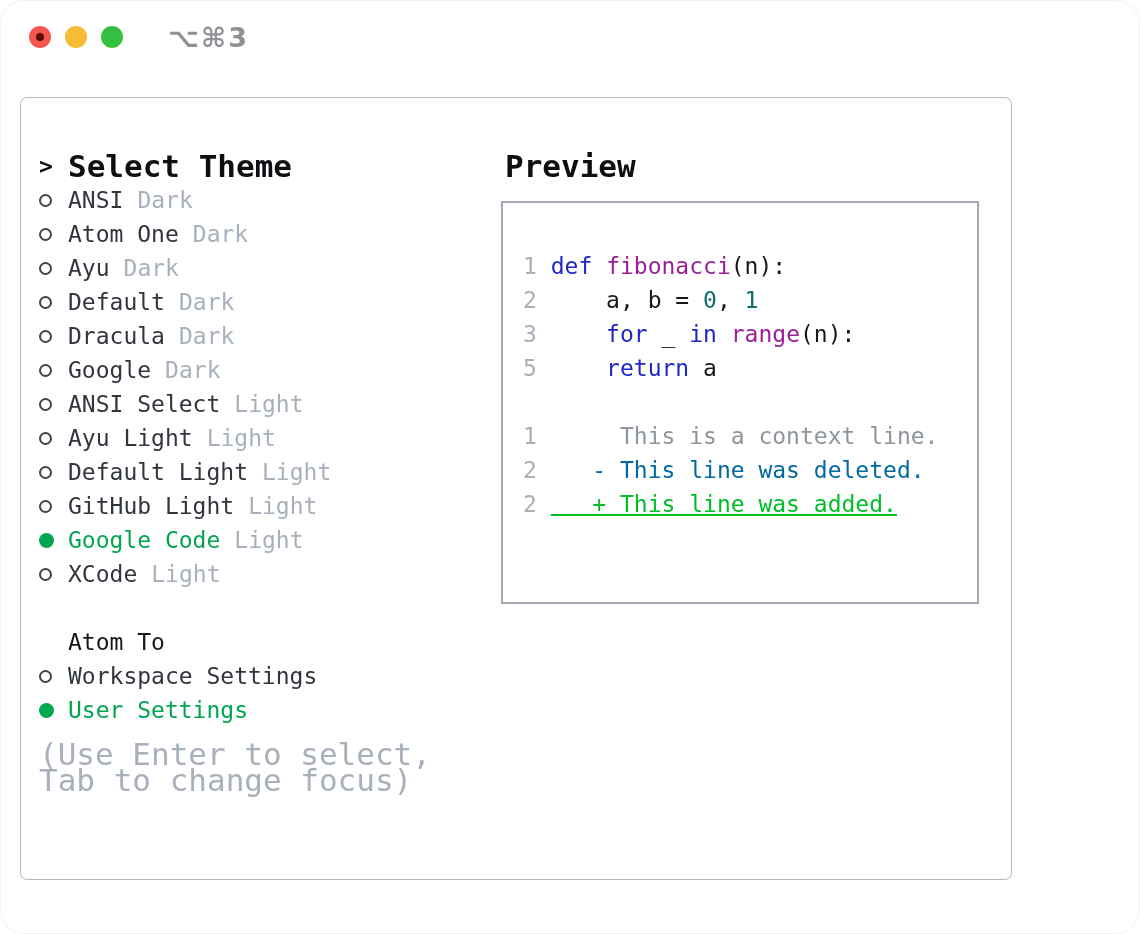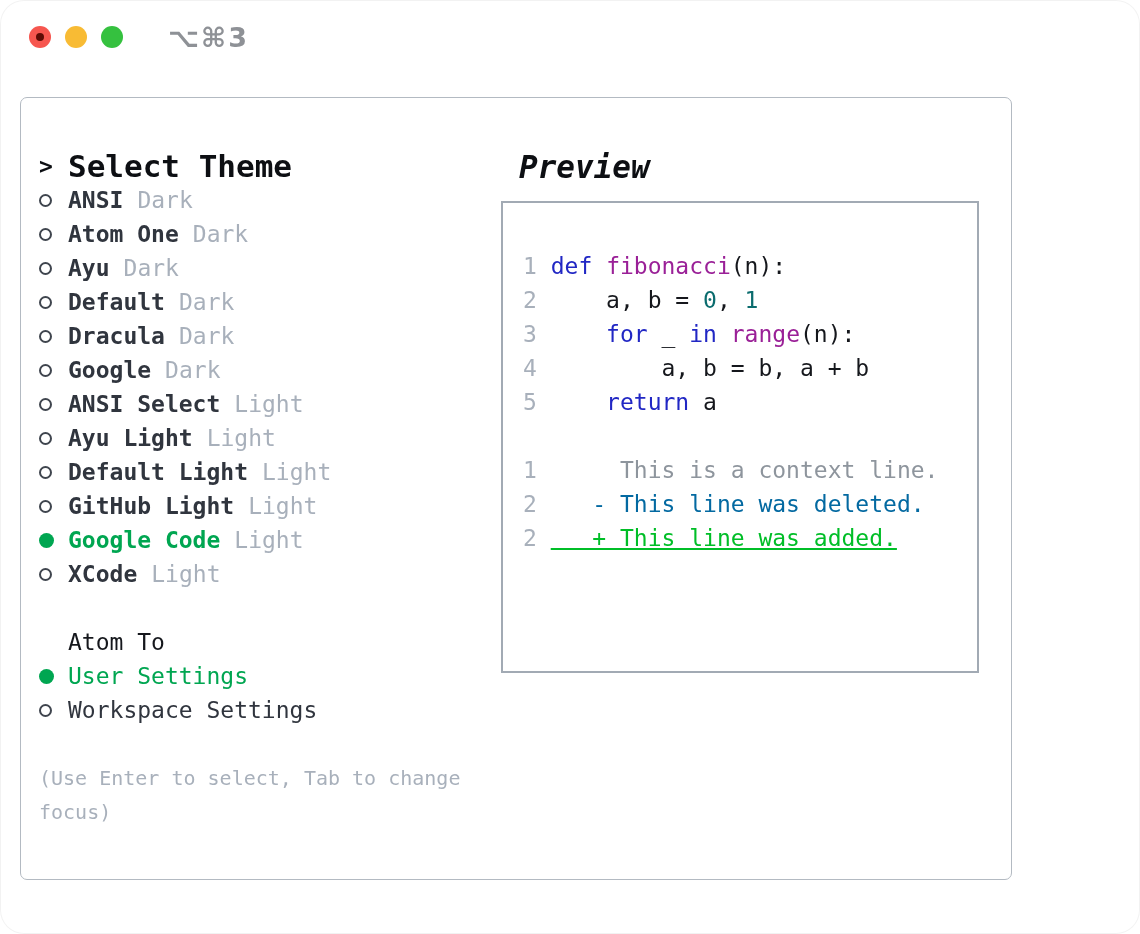--- a/index.html
+++ b/index.html
@@ -42,36 +42,36 @@
   .prompt { font-weight:bold; color:#0d0f13; }
   .hdr { font-weight:bold; color:#0d0f13; font-size:31px; }
 
   .ring {
     width:13px; height:13px; border:2px solid #3f454e; border-radius:50%;
     display:inline-block;
   }
   .dot-selected {
     width:15px; height:15px; border-radius:50%; background:#00a651; display:inline-block;
   }
-  .t-name { color:#30353e;font-weight:bold; }
+  .t-name { color:#30353e; }
   .t-name.sel { color:#00a651; }
   .t-var { color:#a8b0bb; margin-left:14px;text-align:center; }
 
   .apply-title { color:#15171c; }
   .apply-label { color:#30353e; }
   .apply-label.sel { color:#00a651; }
 
   .hint {
-    margin-top:34px; width:448px; font-size:20px; line-height:34px; color:#a8b0bb;
+    margin-top:14px; width:448px; font-size:31px; line-height:26px; color:#a8b0bb;
   }
 
   
-  .preview-head { height:34px; display:flex; align-items:flex-start; margin-left:18px;font-style:italic; }
+  .preview-head { height:34px; display:flex; align-items:center; margin-left:4px; }
   .preview-box {
-    margin-top:18px; width:478px; height:472px;
+    margin-top:18px; width:478px; height:403px;
     border:2px solid #a2aab4; background:#ffffff;
     padding:50px 0 0 20px;
   }
   .pline { height:34px; font-size:23px; white-space:pre; color:#15171c; }
   .lnum { color:#a8b0bb; }
   .seg-plain { color:#15171c; }
   .seg-kw  { color:#2127c4; }
   .seg-fn  { color:#9a2097; }
   .seg-lit { color:#0b6c6e; }
   .seg-ctx { color:#8e959d; }
@@ -188,44 +188,43 @@
       <div class="blank-row"></div>
 
       <div class="row">
         <span class="cell-b"></span>
         <span class="apply-title">Atom To</span>
       </div>
 
       <div id="apply-rows">
           <div class="row">
             <span class="cell-b">
+              <span class="ring"></span>
+            </span>
+            <span class="apply-label">Workspace Settings</span>
+          </div>
+          <div class="row">
+            <span class="cell-b">
               <span class="dot-selected"></span>
             </span>
             <span class="apply-label sel">User Settings</span>
-          </div>
-          <div class="row">
-            <span class="cell-b">
-              <span class="ring"></span>
-            </span>
-            <span class="apply-label">Workspace Settings</span>
           </div>
         </div>
 
       <div class="hint">(Use Enter to select, Tab to change focus)</div>
     </div>
 
     <div class="right-col">
       <div class="preview-head">
         <span class="hdr">Preview</span>
       </div>
       <div class="preview-box" id="preview-box">
           <div class="pline"><span class="lnum">1</span><span class="seg-plain"> </span><span class="seg-kw">def</span><span class="seg-plain"> </span><span class="seg-fn">fibonacci</span><span class="seg-plain">(n):</span></div>
           <div class="pline"><span class="lnum">2</span><span class="seg-plain"> </span><span class="seg-plain">    a, b = </span><span class="seg-lit">0</span><span class="seg-plain">, </span><span class="seg-lit">1</span></div>
           <div class="pline"><span class="lnum">3</span><span class="seg-plain"> </span><span class="seg-plain">    </span><span class="seg-kw">for</span><span class="seg-plain"> _ </span><span class="seg-kw">in</span><span class="seg-plain"> </span><span class="seg-fn">range</span><span class="seg-plain">(n):</span></div>
-          <div class="pline"><span class="lnum">4</span><span class="seg-plain"> </span><span class="seg-plain">        a, b = b, a + b</span></div>
           <div class="pline"><span class="lnum">5</span><span class="seg-plain"> </span><span class="seg-plain">    </span><span class="seg-kw">return</span><span class="seg-plain"> a</span></div>
           <div class="pline"></div>
           <div class="pline"><span class="lnum">1</span><span class="seg-plain"> </span><span class="seg-ctx">     This is a context line.</span></div>
           <div class="pline"><span class="lnum">2</span><span class="seg-plain"> </span><span class="seg-del">   - This line was deleted.</span></div>
           <div class="pline"><span class="lnum">2</span><span class="seg-plain"> </span><span class="seg-add">   + This line was added.</span></div>
         </div>
     </div>
 
   </div>
 </div>

